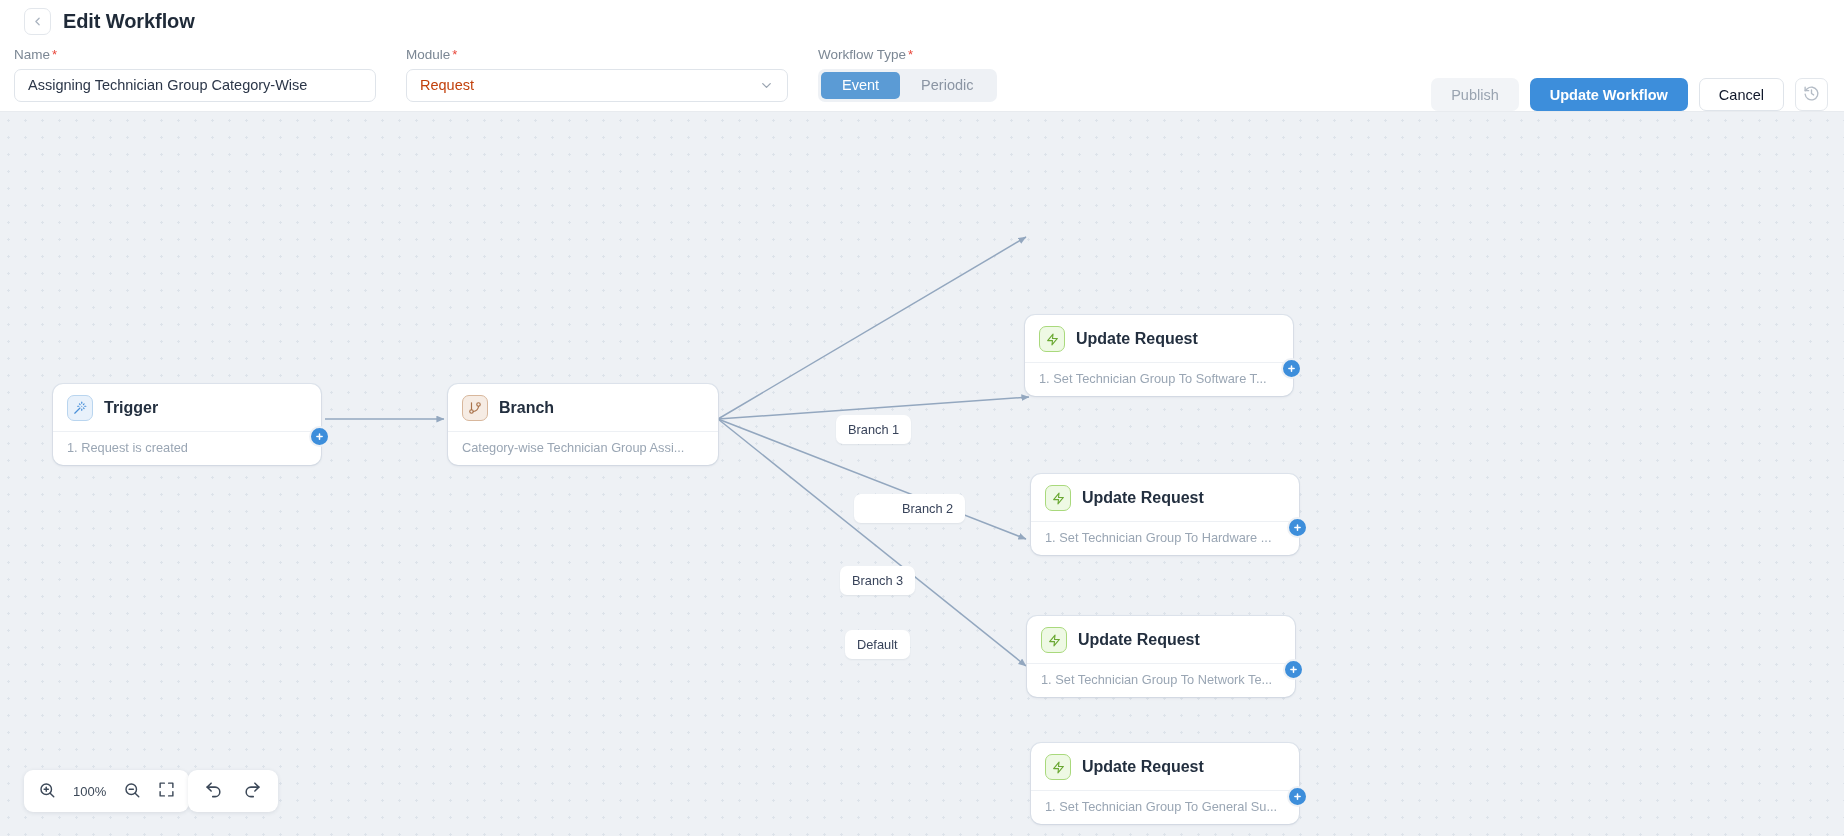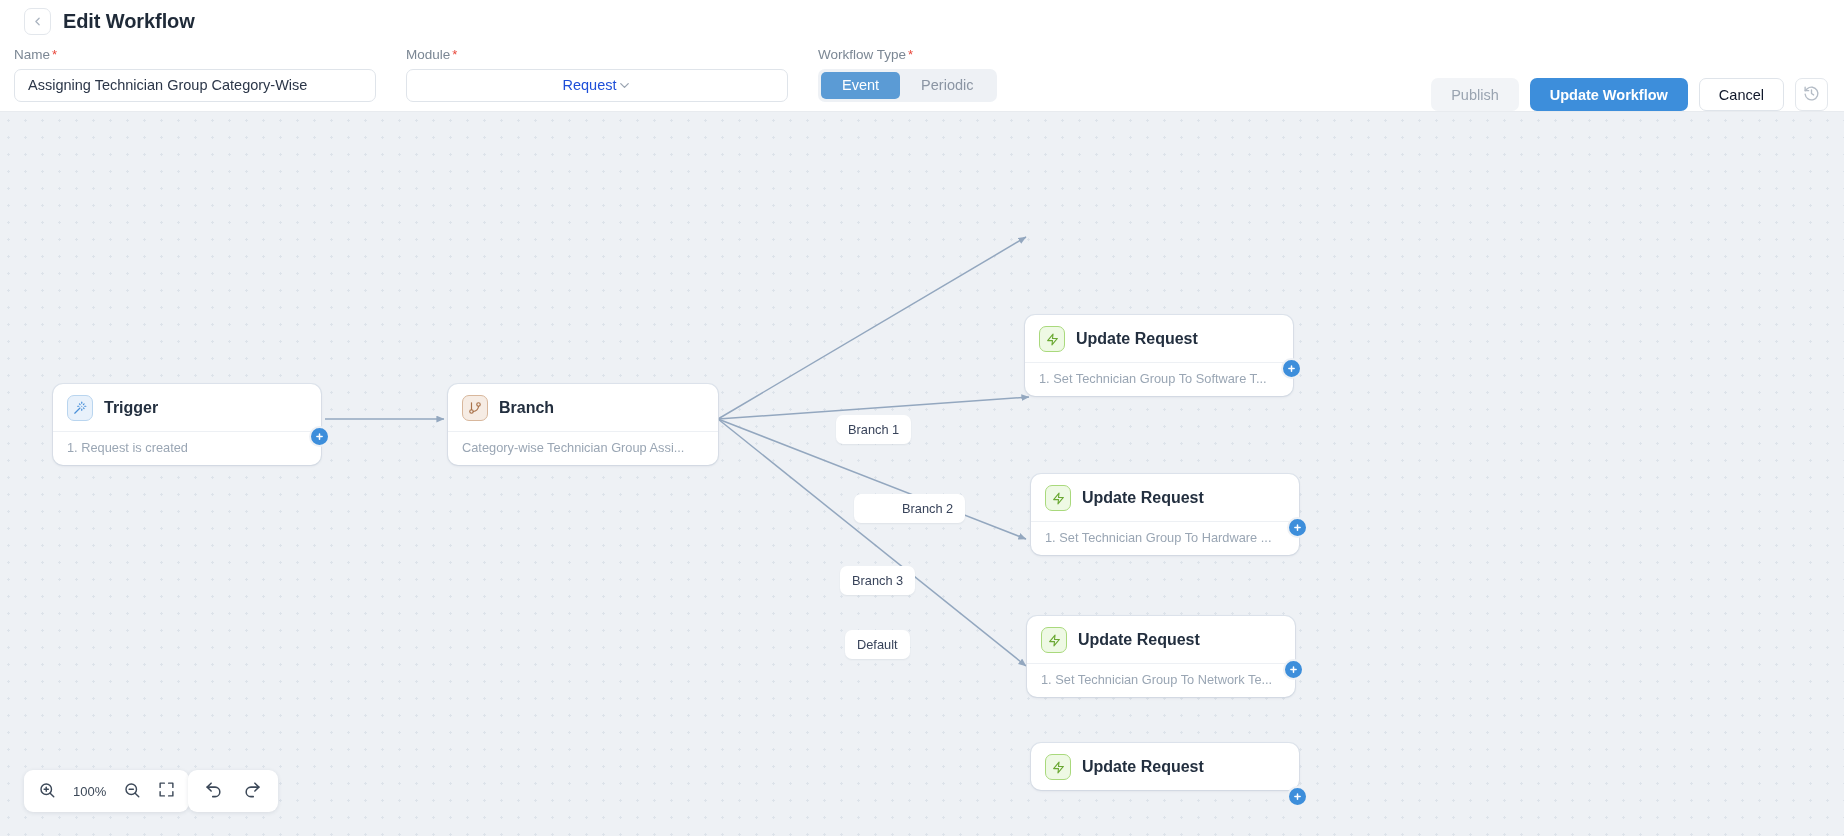--- a/index.html
+++ b/index.html
@@ -40,22 +40,22 @@
   .fld-mod   { left: 406px; width: 382px; }
   .fld-type  { left: 818px; width: 300px; }
 
   .text-input {
     width: 100%; height: 33px; border: 1px solid #dfe4ea; border-radius: 7px;
     padding: 0 13px; font-size: 14.5px; color: #2b3648; background: #fff;
     font-family: "Liberation Sans", sans-serif; outline: none;
   }
   .select-box {
     width: 100%; height: 33px; border: 1px solid #dfe4ea; border-radius: 7px;
-    padding: 0 13px; font-size: 14.5px; color: #1d4ed8; background: #fff;
-    display: flex; align-items: center; justify-content: center;
+    padding: 0 13px; font-size: 14.5px; color: #c2410c; background: #fff;
+    display: flex; align-items: center; justify-content: space-between;
     cursor: pointer;
   }
   .chev { color: #9aa4b1; display: flex; }
 
   .seg-group {
     display: inline-flex; background: #eef1f5; border-radius: 7px; padding: 3px;
     height: 33px; align-items: center;
   }
   .seg {
     height: 27px; padding: 0 21px; border-radius: 5px; font-size: 14.5px;
@@ -320,20 +320,21 @@
 
     <div class="node" style="left:1031px; top:631px; width:268px;">
       <div class="node-head">
         <div class="node-ico ico-action">
           <svg width="13" height="13" viewBox="0 0 24 24" fill="none" stroke="#6aa832" stroke-width="2" stroke-linecap="round" stroke-linejoin="round">
             <polygon points="13 2 3 14 12 14 11 22 21 10 12 10 13 2"></polygon>
           </svg>
         </div>
         <div class="node-title">Update Request</div>
       </div>
+      <div class="node-body">1. Set Technician Group To General Su...</div>
       <div class="plus" style="right:-9px; top:43px;">
         <svg width="9" height="9" viewBox="0 0 24 24" fill="none" stroke="#fff" stroke-width="4" stroke-linecap="round">
             <path d="M12 5v14M5 12h14"></path>
           </svg>
       </div>
     </div>
 
     <div class="toolbar tb-zoom">
       <button class="tb-btn">
         <span>

